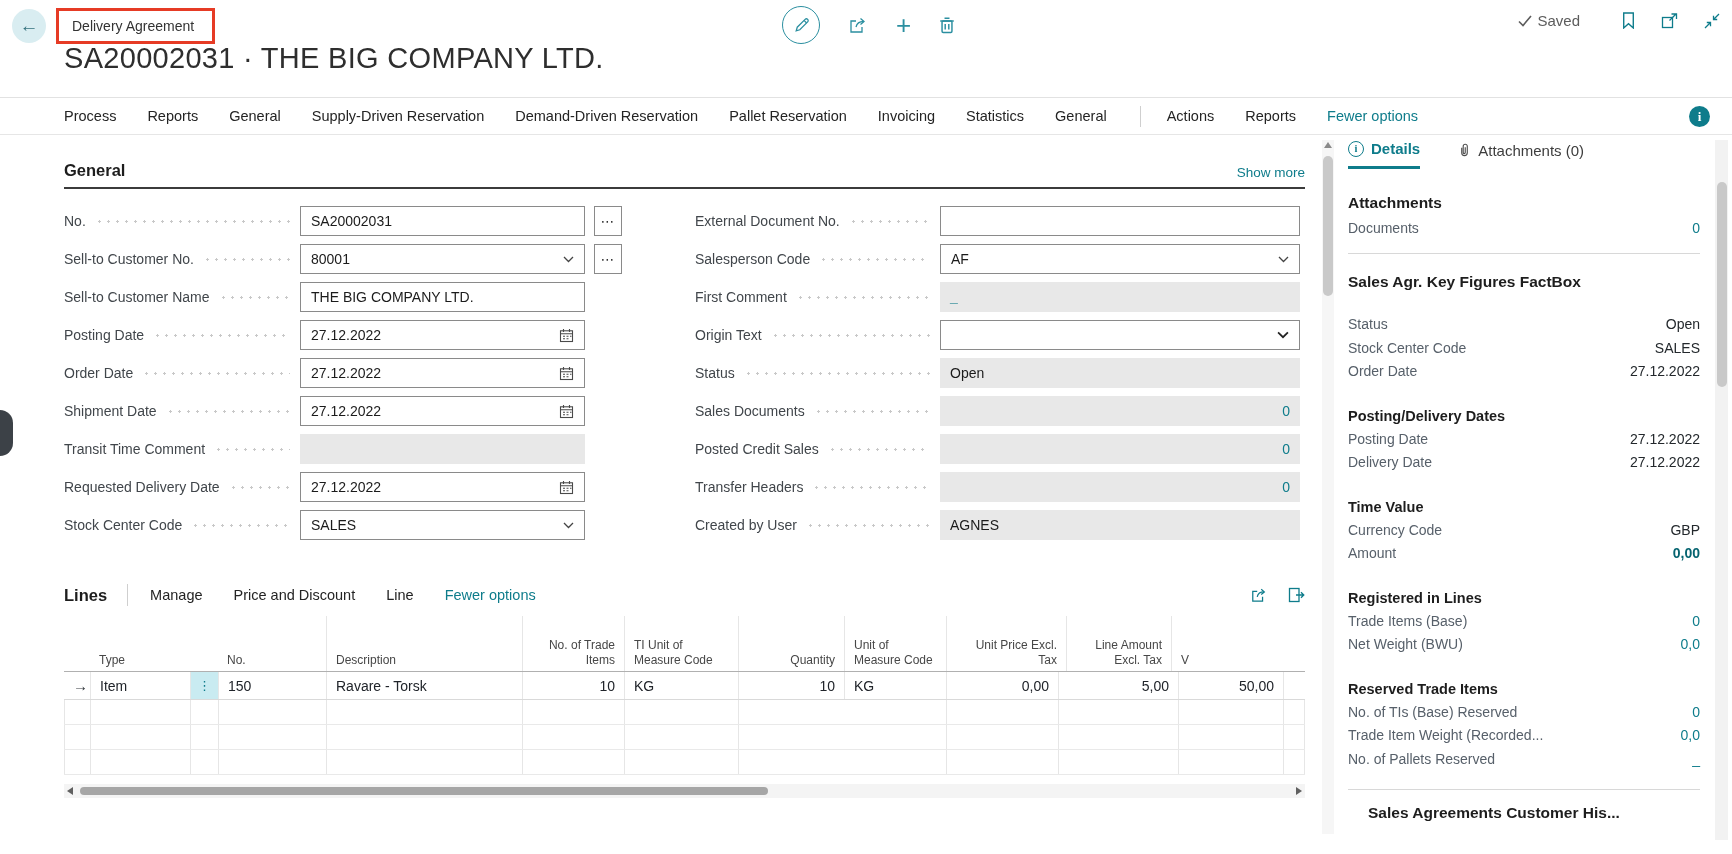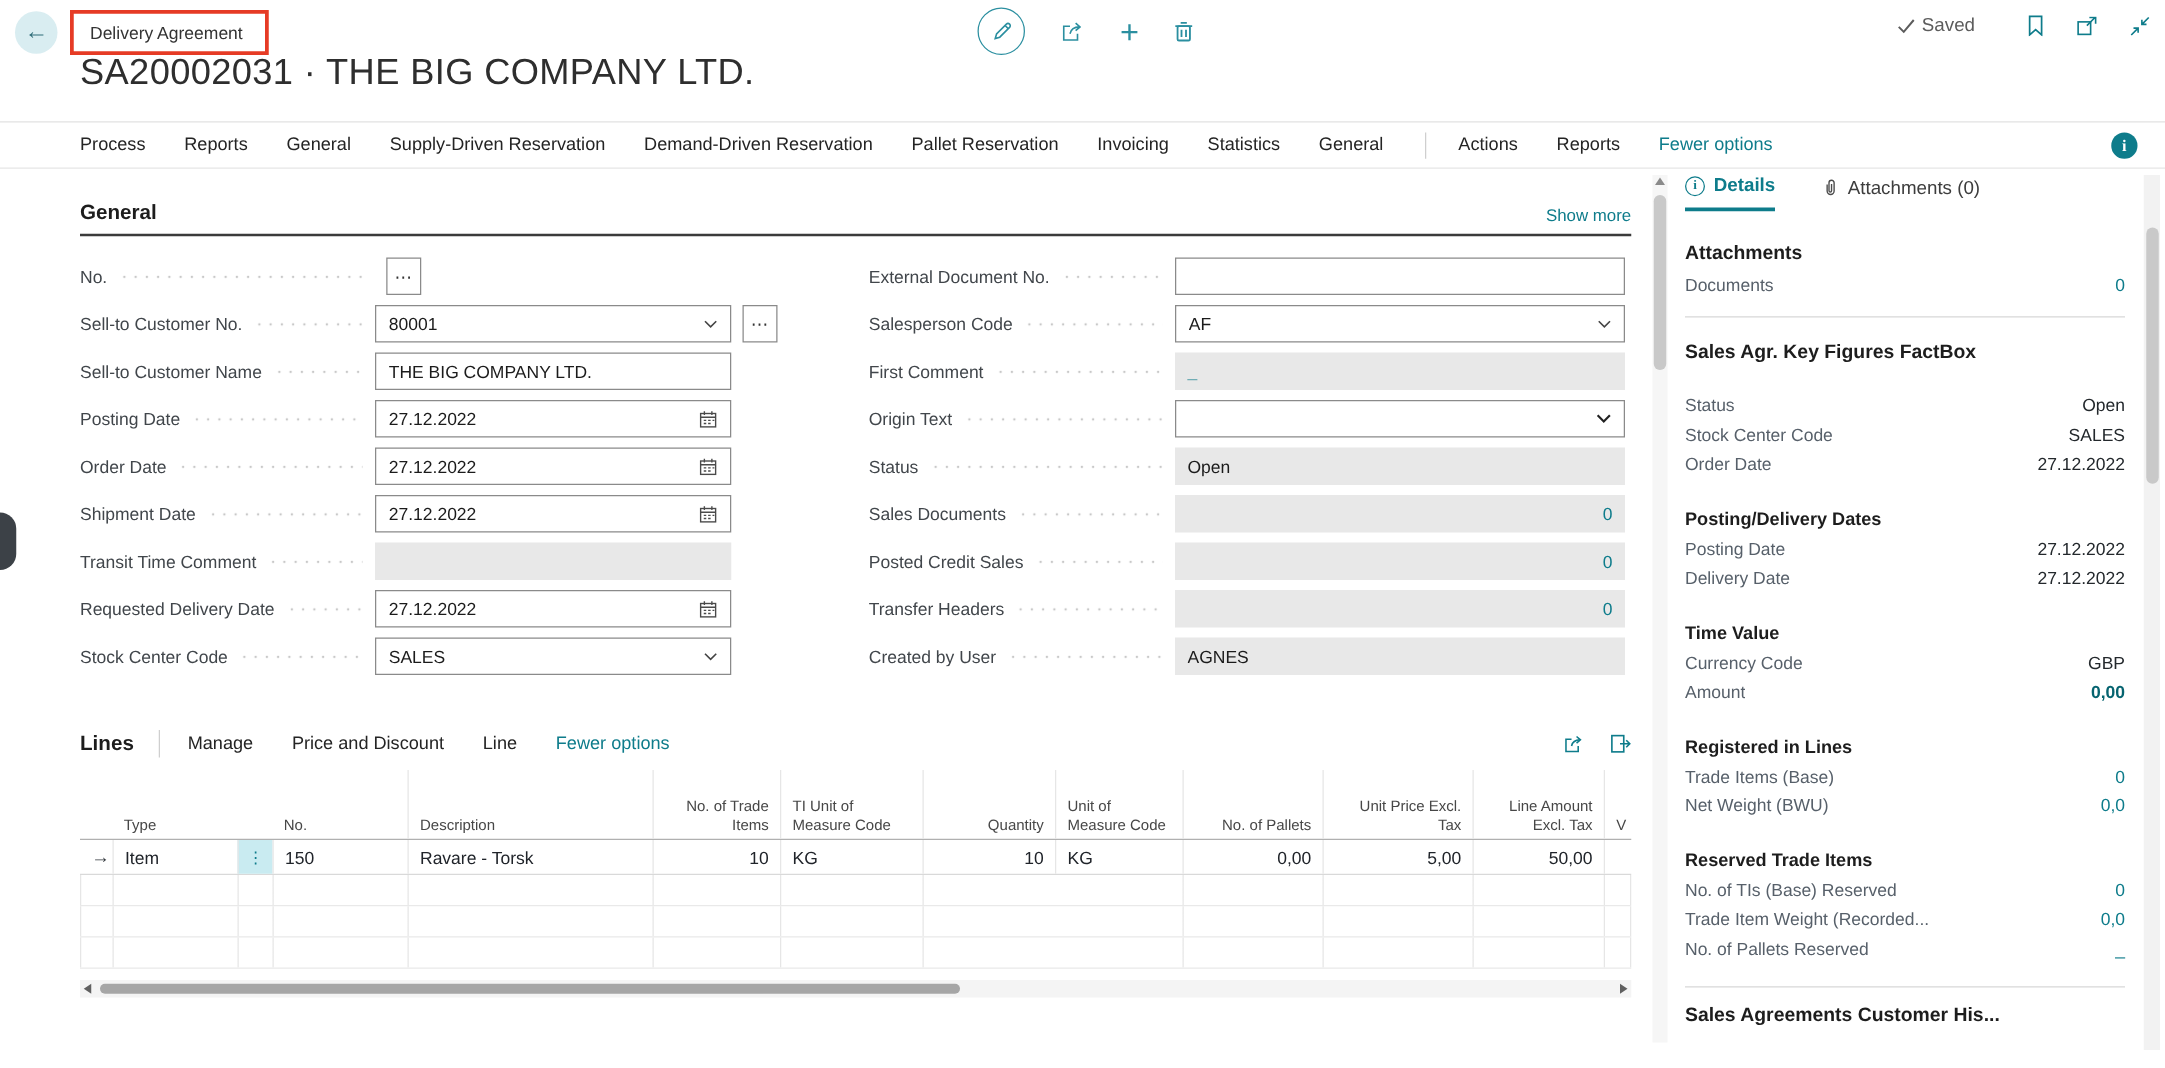--- a/index.html
+++ b/index.html
@@ -141,21 +141,21 @@
   .prow { display:flex; justify-content:space-between; align-items:center; height:23.5px; }
   .plabel { font-size:14px; color:#57606a; white-space:nowrap; overflow:hidden; }
   .pval { font-size:14px; color:#23282c; }
   .pval.tealv { color:#0e7c8b; }
   .pval.amount { color:#066470; font-weight:700; }
   .pdivider { height:1px; background:#d8d8d8; margin-top:13px; }
   .factbox-h { margin-top:19px; }
   .factbox-rows { margin-top:22px; }
   .pgroup-h { font-size:14.5px; font-weight:700; color:#1d1d1d; margin-top:21px; height:23px;
     display:flex; align-items:center; }
-  .footer-h { margin-top:14px; }
+  .footer-h { margin-top:14px;margin-left:20px; }
   svg { display:block; }
 </style>
 </head>
 <body>
 
 <div class="screen">
 
   <div class="back-circle">
     <span>←</span>
   </div>
@@ -258,20 +258,23 @@
     <div class="fields">
 
       <div class="fcol-left">
 
         <div class="frow">
           <div class="lblwrap">
               <span class="flabel">No.</span>
               <span class="dots"></span>
             </div>
           <div class="fval">
+            <div class="inp">
+                <span class="grow">SA20002031</span>
+              </div>
             <div class="ellipsis-btn">⋯</div>
           </div>
         </div>
 
         <div class="frow">
           <div class="lblwrap">
               <span class="flabel">Sell-to Customer No.</span>
               <span class="dots"></span>
             </div>
           <div class="fval">
@@ -556,21 +559,20 @@
       <div class="thead">
         <div class="th c0"></div>
         <div class="th c1">Type</div>
         <div class="th c2"></div>
         <div class="th c3">No.</div>
         <div class="th c4 bl">Description</div>
         <div class="th c5 bl r">No. of Trade Items</div>
         <div class="th c6 bl">TI Unit of Measure Code</div>
         <div class="th c7 bl r">Quantity</div>
         <div class="th c8 bl">Unit of Measure Code</div>
-        <div class="th c9 bl r">No. of Pallets</div>
         <div class="th c10 bl r">Unit Price Excl. Tax</div>
         <div class="th c11 bl r">Line Amount Excl. Tax</div>
         <div class="th c12 bl">V</div>
       </div>
 
       <div class="trow">
         <div class="td c0 first">
             <span class="row-arrow">→</span>
           </div>
         <div class="td c1">Item</div>

